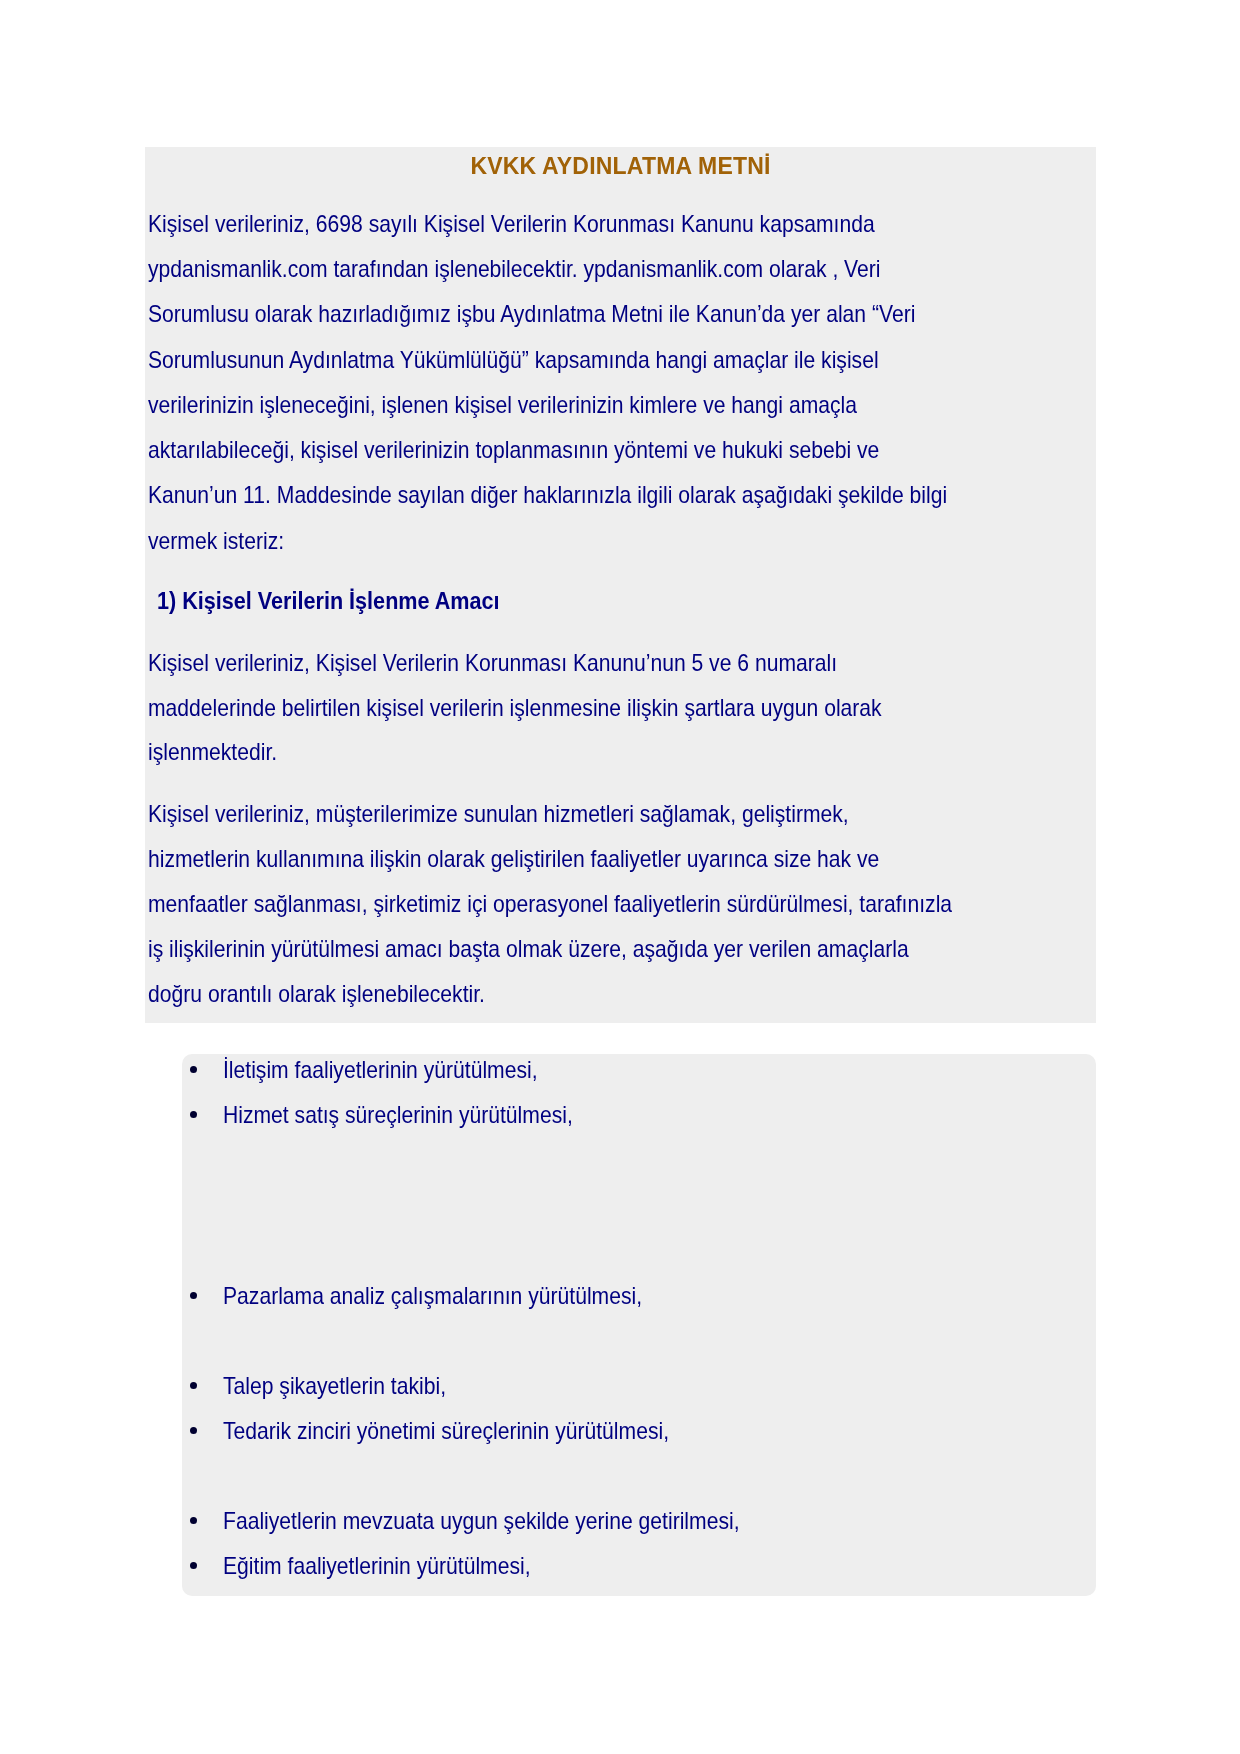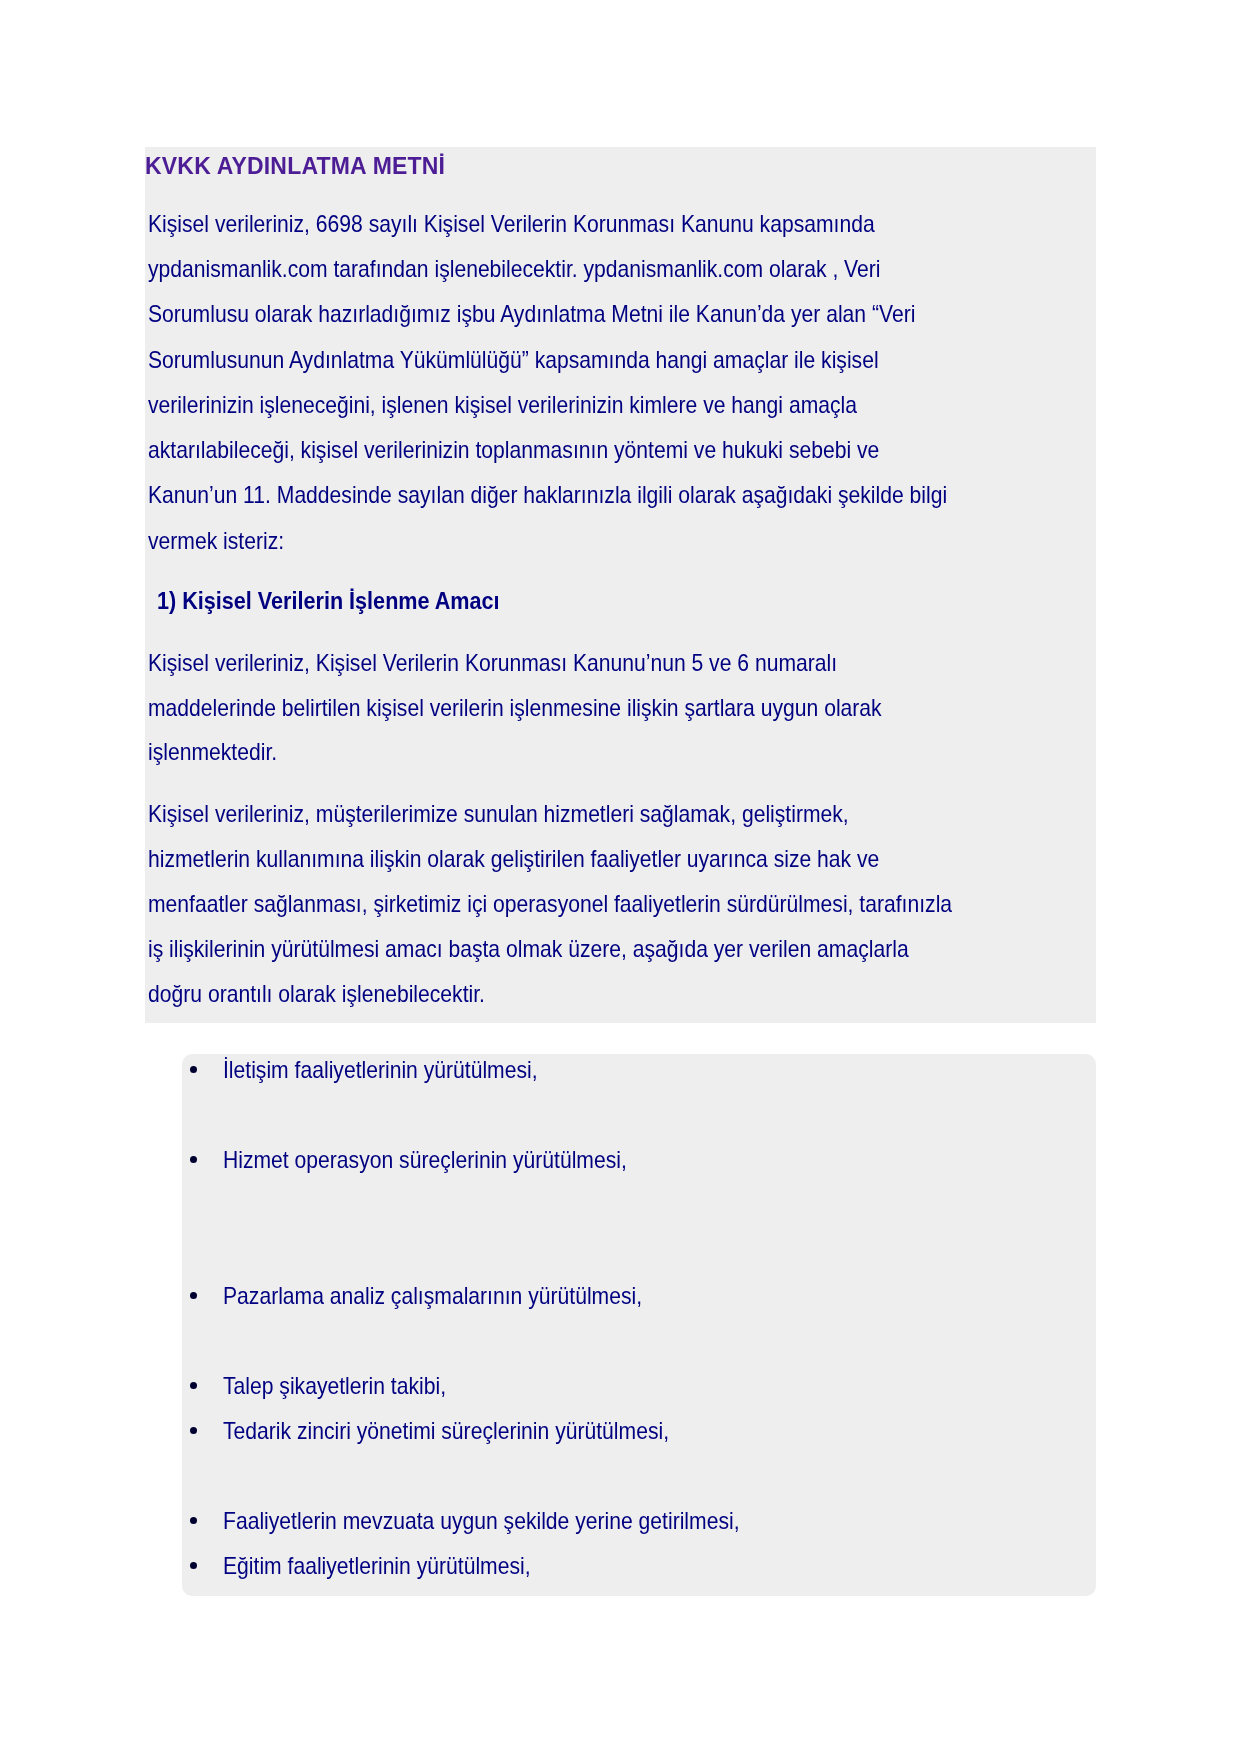--- a/index.html
+++ b/index.html
@@ -1,22 +1,22 @@
 <!DOCTYPE html>
 <html><head>
 <meta charset="utf-8">
 <style>
   html, body { margin:0; padding:0; background:#ffffff; }
   body { width:1240px; height:1754px; position:relative; overflow:hidden;
          font-family:"Liberation Sans", sans-serif; }
   .box { position:absolute; background:#eeeeee; }
   #box1 { left:145px; top:147px; width:951px; height:876px; }
   #box2 { left:182px; top:1054px; width:914px; height:542px;border-radius:10px; }
-  .title { position:absolute; left:0; right:0; top:6px; text-align:left;
-           color:#4c1d95; font-weight:bold; font-size:23px; letter-spacing:0.2px; }
+  .title { position:absolute; left:0; right:0; top:6px; text-align:center;
+           color:#a16207; font-weight:bold; font-size:23px; letter-spacing:0.2px; }
   .line { position:absolute; left:3px; white-space:nowrap; color:#000080;
           font-size:24px; line-height:30px; transform-origin:left center;
           transform:scaleX(0.88); }
   .heading { position:absolute; left:12px; white-space:nowrap; color:#000080;
              font-size:24px; font-weight:bold; line-height:30px;
              transform-origin:left center; transform:scaleX(0.9); }
   .li { position:absolute; left:0; height:30px; width:900px; }
   .bullet { position:absolute; left:8px; top:11px; width:7px; height:7px;
             border-radius:50%; background:#000030; }
   .li-text { position:absolute; left:41px; top:0; white-space:nowrap; color:#000080;
@@ -55,23 +55,23 @@
     <div class="line" style="top:787px">iş ilişkilerinin yürütülmesi amacı başta olmak üzere, aşağıda yer verilen amaçlarla</div>
     <div class="line" style="top:832px">doğru orantılı olarak işlenebilecektir.</div>
   </div>
 </div>
 
 <div class="box" id="box2">
   <div class="li" style="top:1px">
     <span class="bullet"></span>
     <span class="li-text">İletişim faaliyetlerinin yürütülmesi,</span>
   </div>
-  <div class="li" style="top:91px">
+  <div class="li" style="top:46px">
     <span class="bullet"></span>
-    <span class="li-text">Hizmet operasyon süreçlerinin yürütülmesi,</span>
+    <span class="li-text">Hizmet satış süreçlerinin yürütülmesi,</span>
   </div>
   <div class="li" style="top:227px">
     <span class="bullet"></span>
     <span class="li-text">Pazarlama analiz çalışmalarının yürütülmesi,</span>
   </div>
   <div class="li" style="top:362px">
     <span class="bullet"></span>
     <span class="li-text">Tedarik zinciri yönetimi süreçlerinin yürütülmesi,</span>
   </div>
   <div class="li" style="top:317px">

